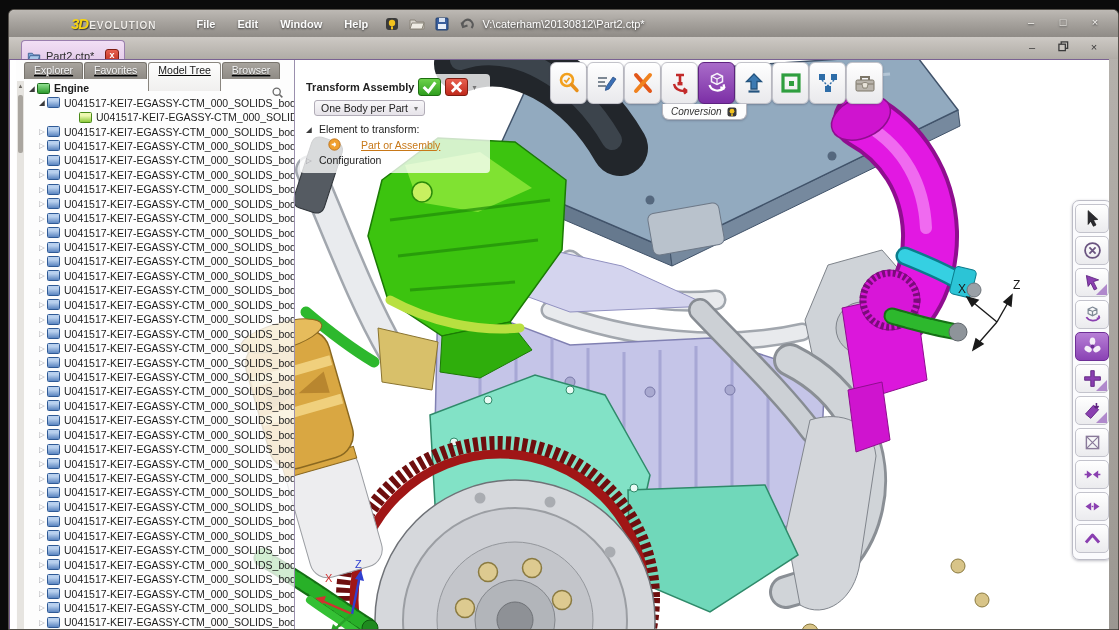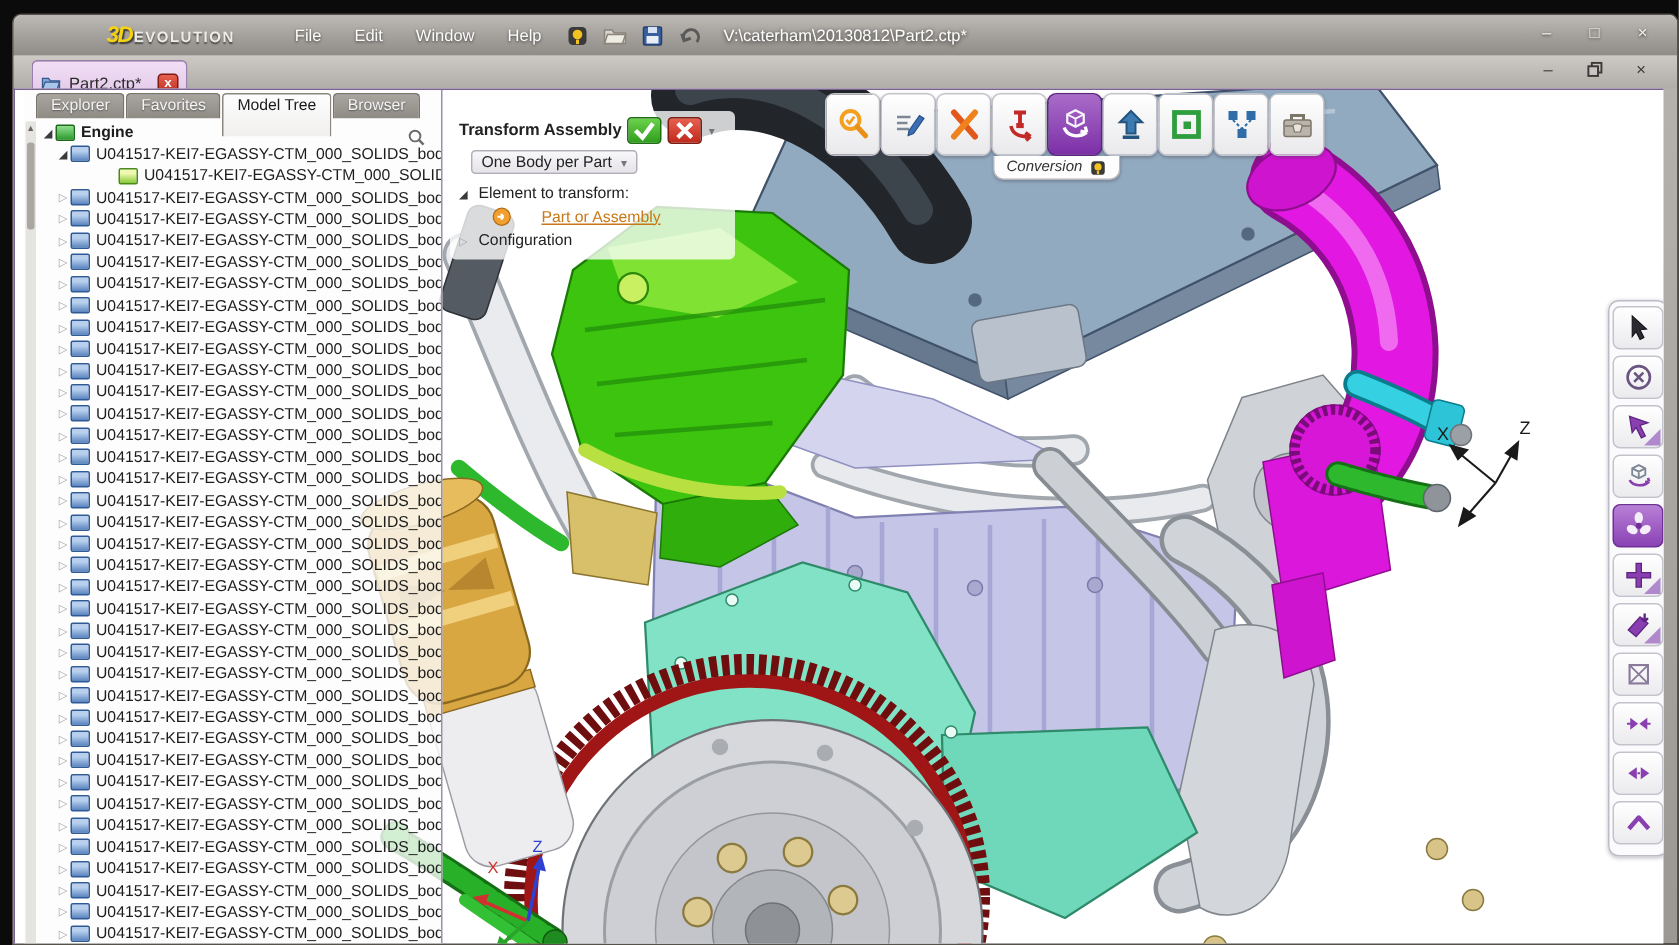--- a/index.html
+++ b/index.html
@@ -14,21 +14,21 @@
   .titlebar { position:absolute; left:0; top:0; right:0; height:27px;
     display:flex; align-items:center; padding:0 10px;
     background:linear-gradient(#bdb9b4 0%,#a5a19c 50%,#8f8b86 100%);
     border-radius:6px 6px 0 0; }
   .logo { display:flex; align-items:baseline; margin-left:52px; margin-right:40px; }
   .logo-3d { font-style:italic; font-weight:bold; font-size:15px; color:#f5d312;
     text-shadow:1px 1px 1px #3a3a3a; letter-spacing:-1px; }
   .logo-evo { font-size:10px; font-weight:bold; color:#efece8; letter-spacing:1px;
     text-shadow:0 1px 1px #4a4a4a; margin-left:1px; }
   .menus { display:flex; gap:22px; }
-  .menu-item { font-size:11px; color:#fdfdfd; text-shadow:0 1px 2px #3c3c3c; cursor:default; }
+  .menu-item { font-size:11px; color:#fdfdfd; text-shadow:0 1px 2px #3c3c3c; cursor:default;font-weight:bold; }
   .menu-icons { display:flex; gap:9px; margin-left:16px; align-items:center; }
   .menu-icons .mi { width:16px; height:16px; display:inline-block; }
   .win-title { position:absolute; left:0; right:0; text-align:center; font-size:11px;
     color:#ffffff; text-shadow:0 1px 3px #222; pointer-events:none; }
   .win-controls { position:absolute; right:14px; top:5px; display:flex; gap:14px; }
   .win-btn { width:18px; height:15px; color:#f4f2ef; font-size:11px; line-height:14px;
     text-align:center; text-shadow:0 1px 2px #333; cursor:default; }
 
   
   .tabstrip { position:absolute; left:0; top:27px; right:0; height:22px;
@@ -47,21 +47,21 @@
 
   
   .content { position:absolute; left:0; top:49px; right:9px; bottom:0;
     background:#ffffff; border-top:1px solid #7a6292; border-left:1px solid #7a6292;
     overflow:hidden; }
   .engine-svg { position:absolute; left:0; top:0; }
 
   
   .left-panel { position:absolute; left:6px; top:0; width:279px; bottom:0;
     background:rgba(253,253,253,0.80); border-right:1px solid #9a8fae; }
-  .ptabs { position:absolute; left:8px; top:2px; display:flex; }
+  .ptabs { position:absolute; left:8px; top:2px; display:flex;text-decoration:underline; }
   .ptab { height:17px; padding:1px 9px 0; margin-right:1px; font-size:10.5px;
     color:#f5f5f5; text-shadow:0 1px 1px #555;
     background:linear-gradient(#a8a49e,#8e8a84); border:1px solid #79756e;
     border-bottom:none; border-radius:3px 3px 0 0; }
   .ptab.active { background:linear-gradient(#fdfdfd,#f0efee); color:#1a1a1a;
     text-shadow:none; border-color:#8a867f; height:29px; }
   .tree-search { position:absolute; right:10px; top:25px; width:13px; height:13px; }
   .tree-scroll { position:absolute; left:1px; top:21px; width:7px; bottom:0;
     background:rgba(215,211,205,0.6); }
   .tree-thumb { position:absolute; left:1px; top:14px; width:5px; height:58px;

